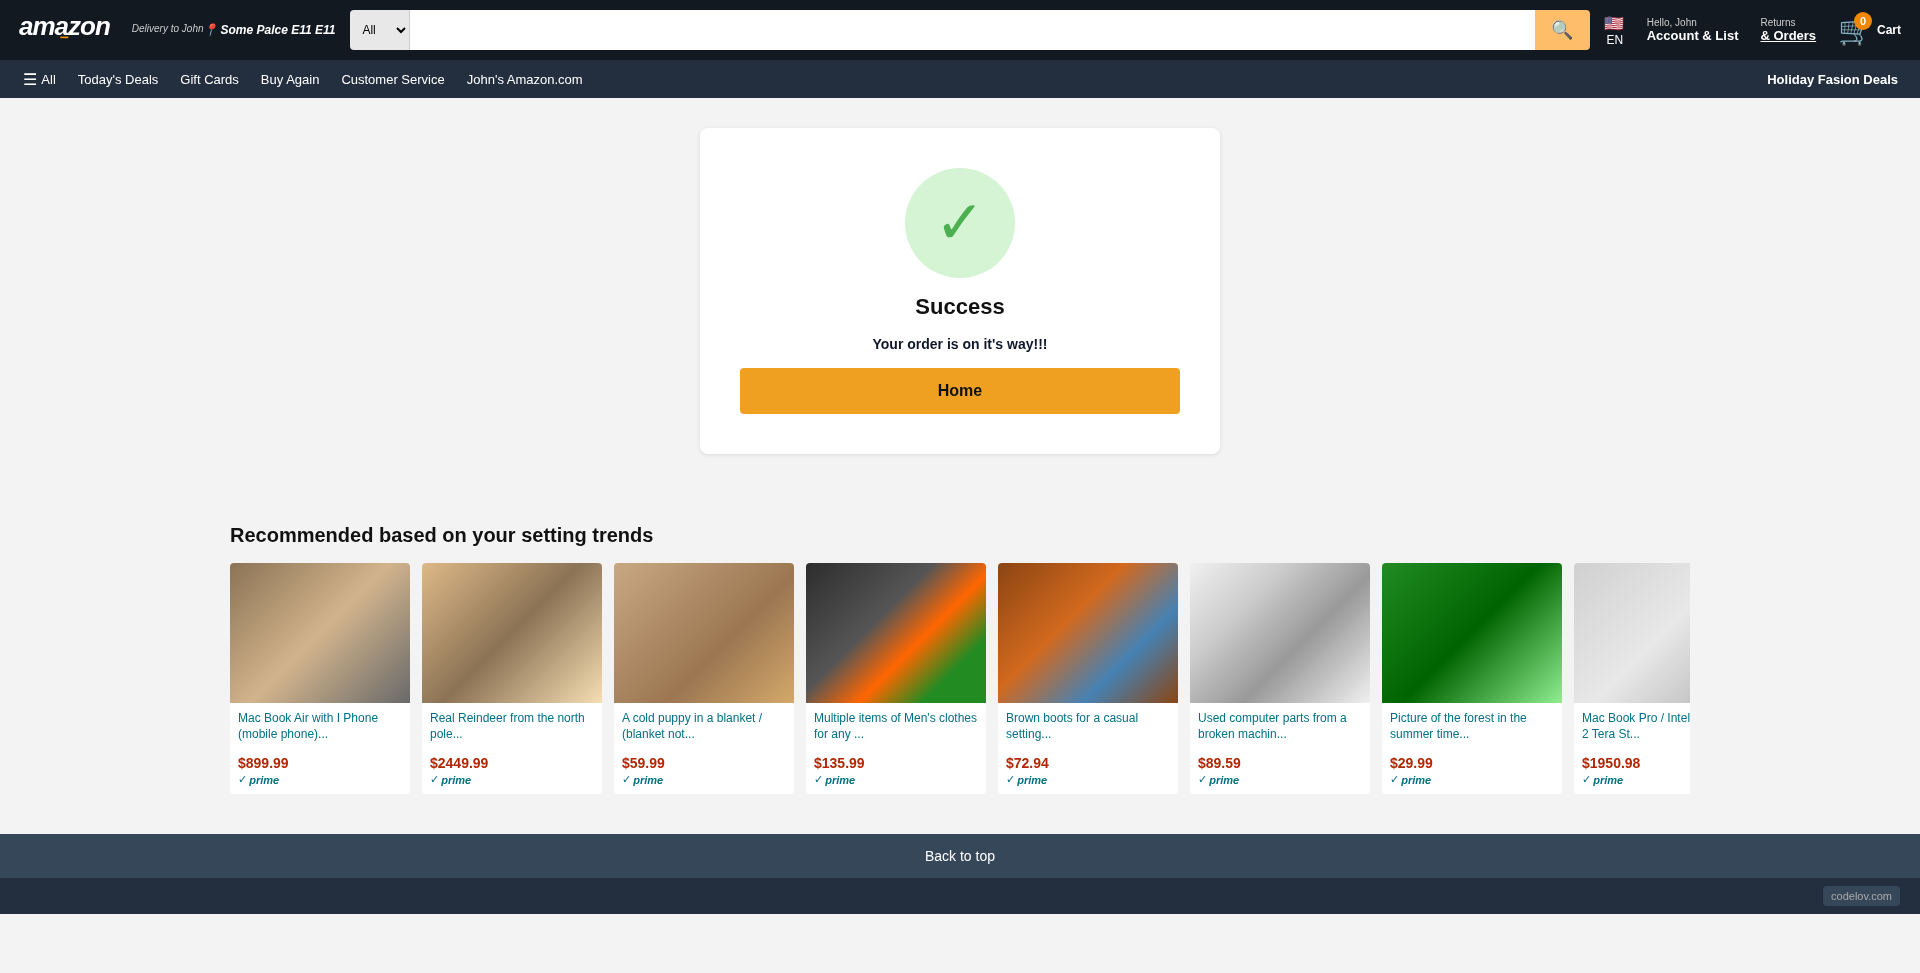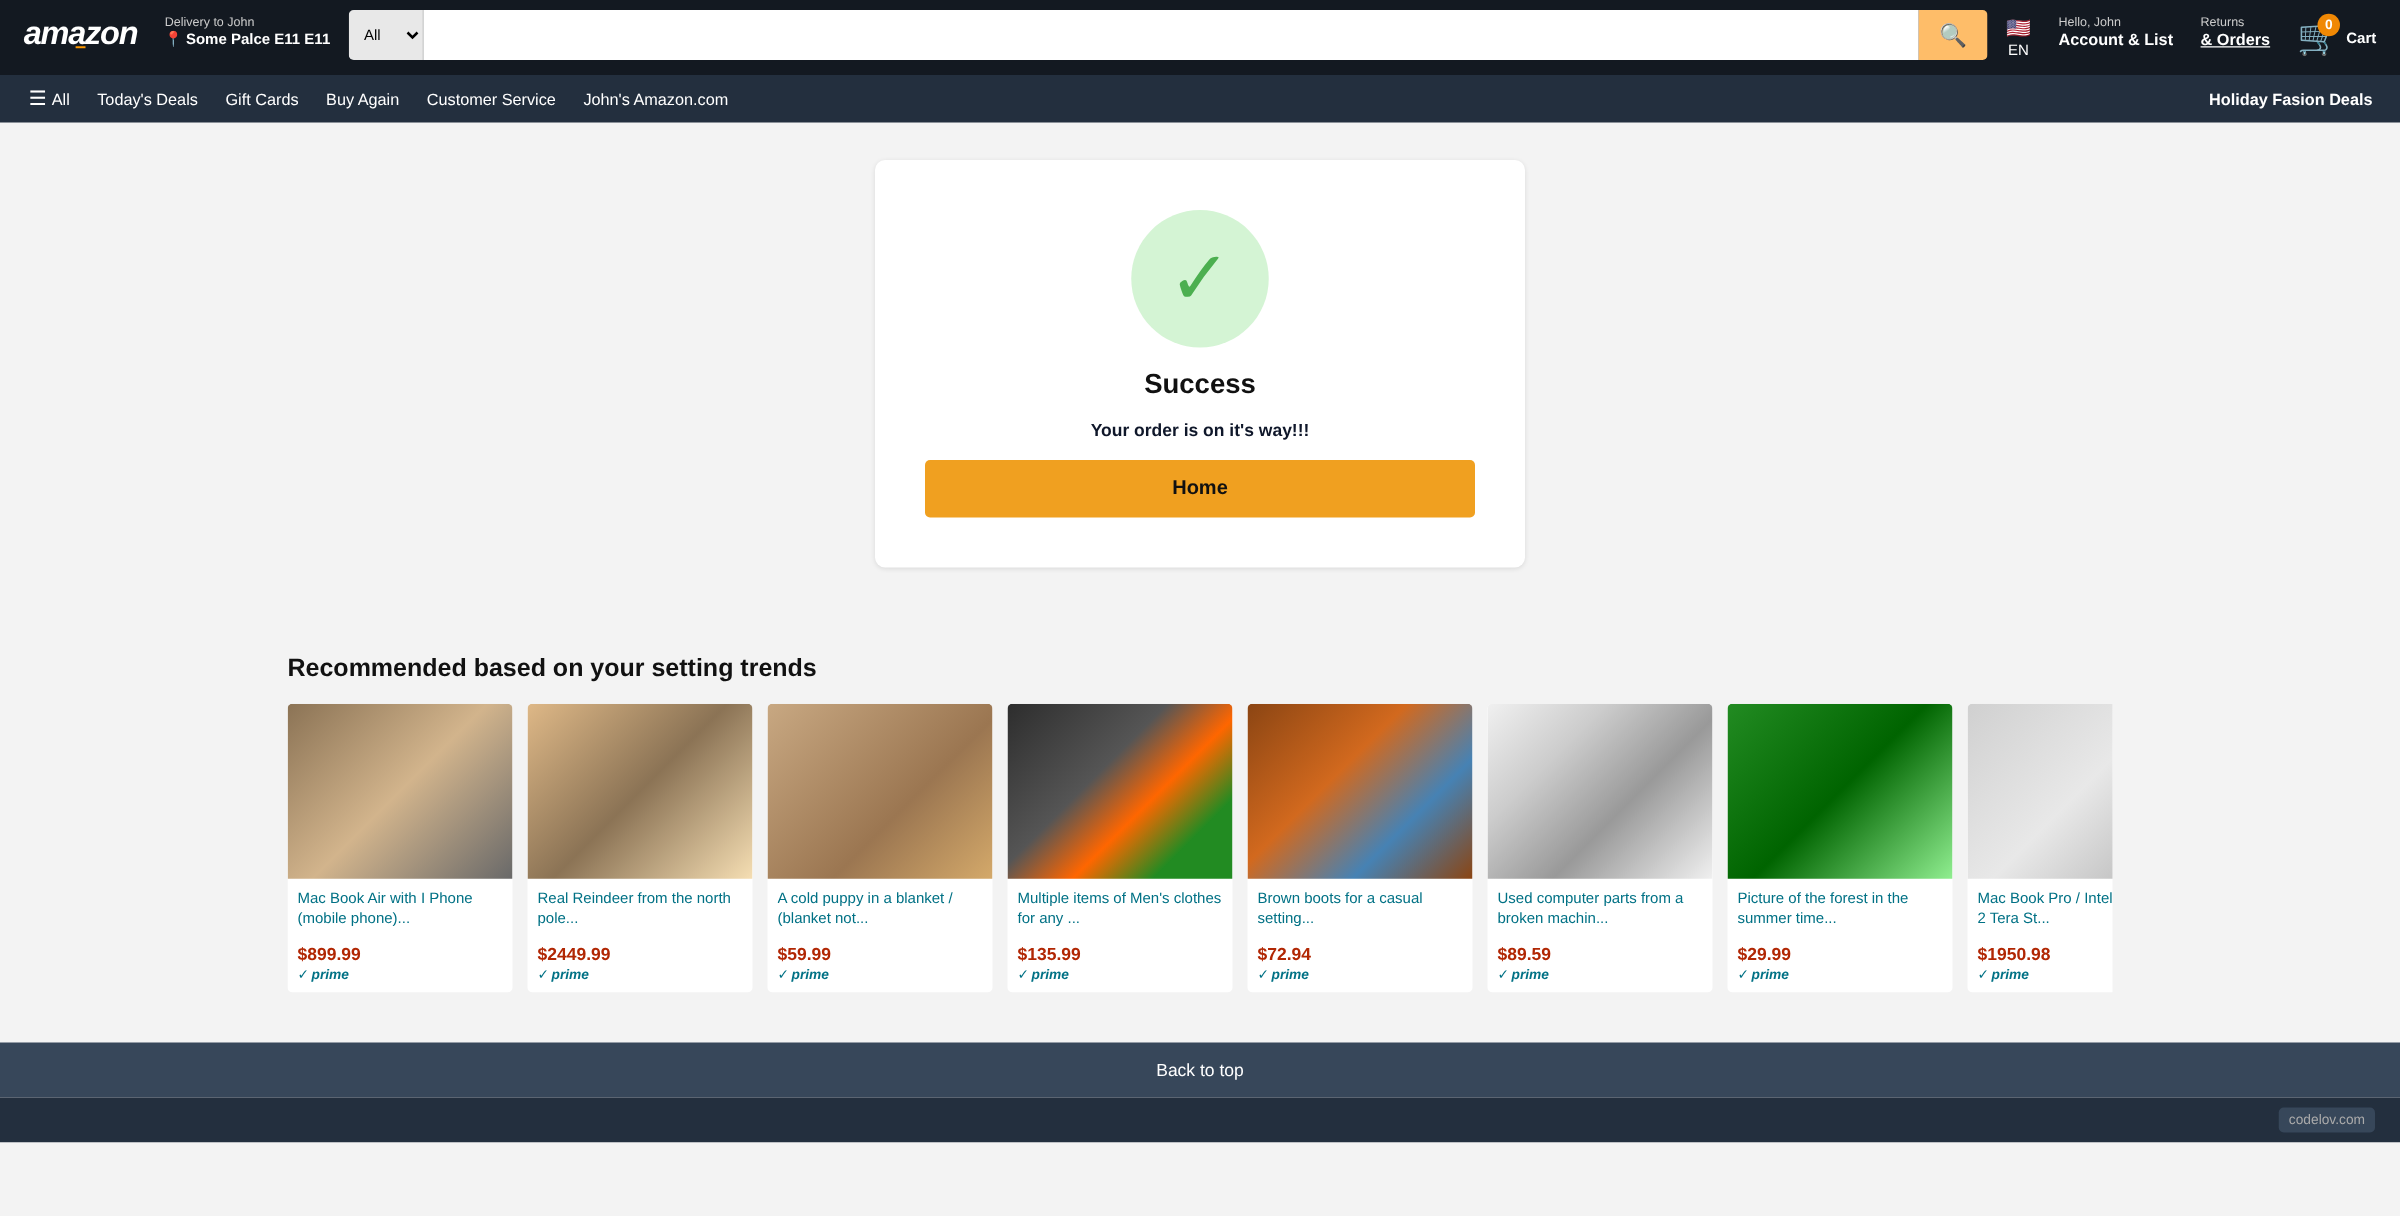--- a/index.html
+++ b/index.html
@@ -2,21 +2,21 @@
 <html><head>
   <meta charset="utf-8">
   <style>
     * { margin: 0; padding: 0; box-sizing: border-box; }
     body { font-family: Arial, sans-serif; background: #f3f3f3; min-width: 1920px; }
 
     
     .header {
       background: #131921;
       display: flex;
-      align-items: flex-start;
+      align-items: center;
       padding: 8px 12px;
       gap: 8px;
       height: 60px;
     }
     .logo-area {
       display: flex;
       flex-direction: column;
       align-items: center;
       cursor: pointer;
       border: 1px solid transparent;
@@ -28,26 +28,27 @@
       font-size: 26px;
       font-weight: bold;
       font-style: italic;
       letter-spacing: -1px;
       line-height: 1;
     }
     .logo-arrow { color: #ff9900; font-size: 10px; margin-top: -2px; }
 
     .delivery-area {
       display: flex;
-      flex-direction: column;
+      flex-direction: row;
       padding: 4px 6px;
       cursor: pointer;
       border: 1px solid transparent;
       border-radius: 2px;
       color: white;
+      font-style: italic;
     }
     .delivery-label { font-size: 10px; color: #ccc; }
     .delivery-location { font-size: 12px; font-weight: bold; display: flex; align-items: center; gap: 2px; }
 
     .search-bar {
       flex: 1;
       display: flex;
       height: 40px;
       border-radius: 4px;
       overflow: hidden;

